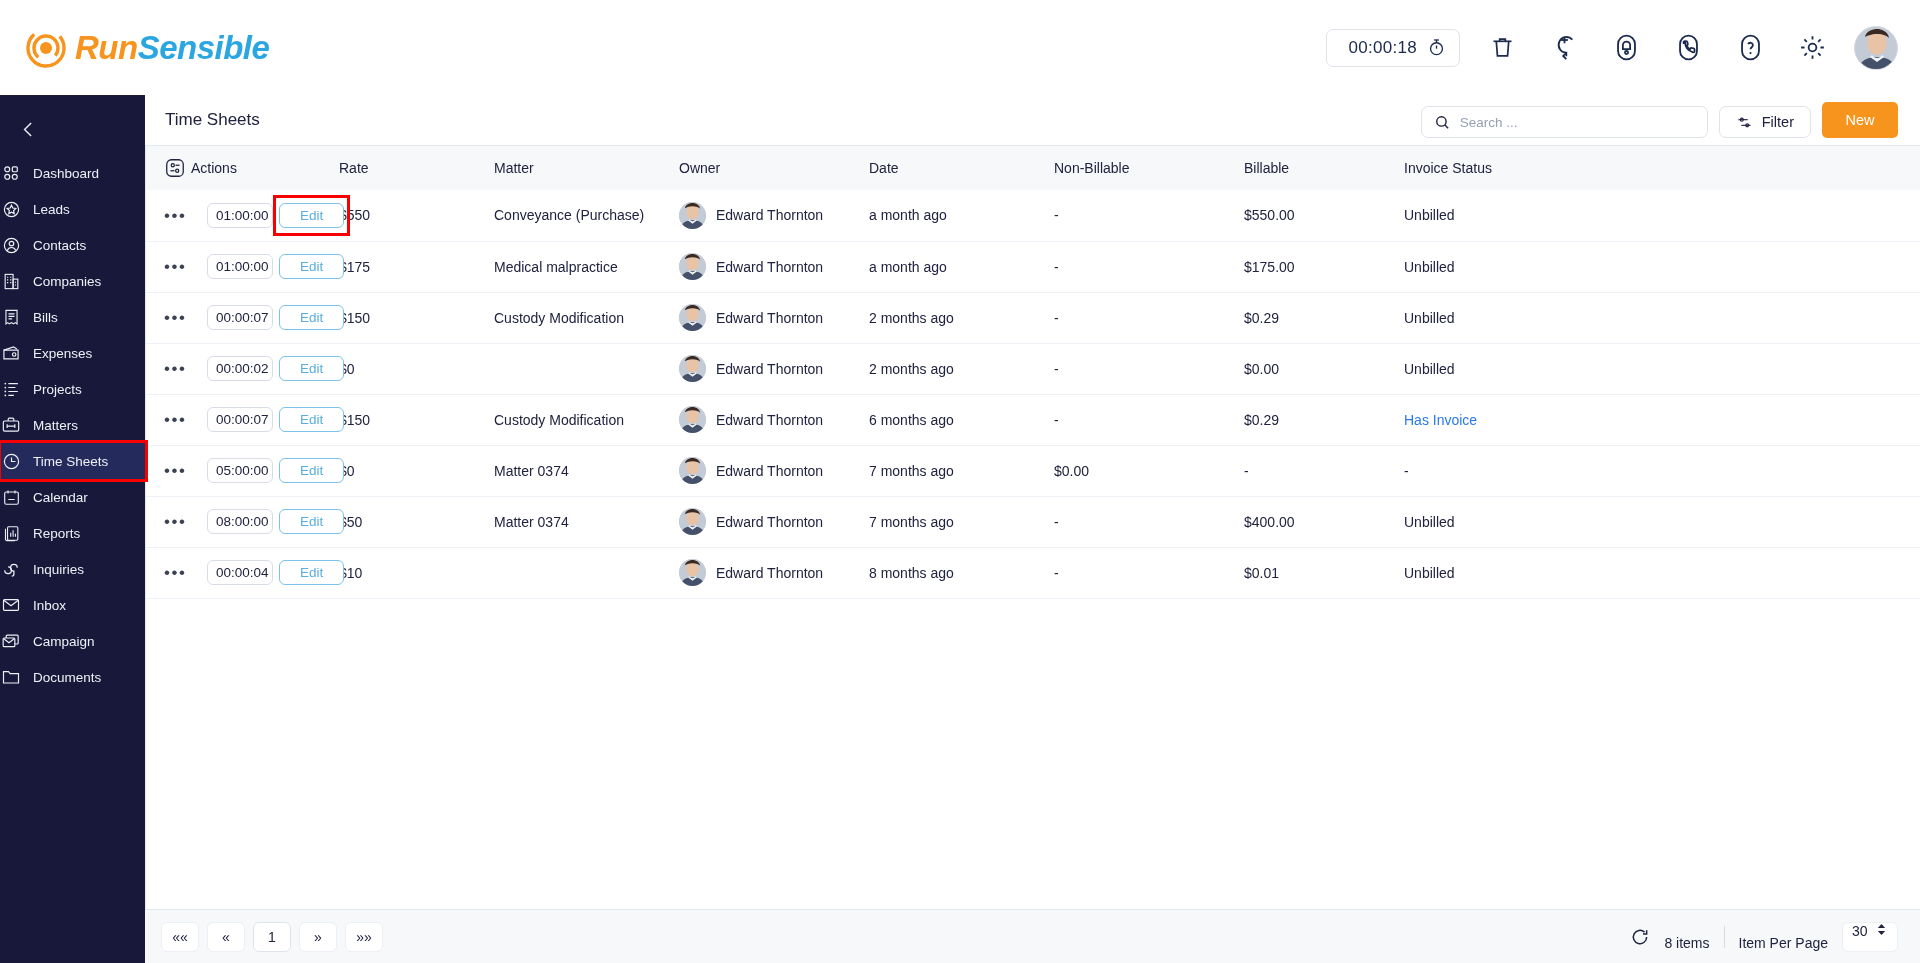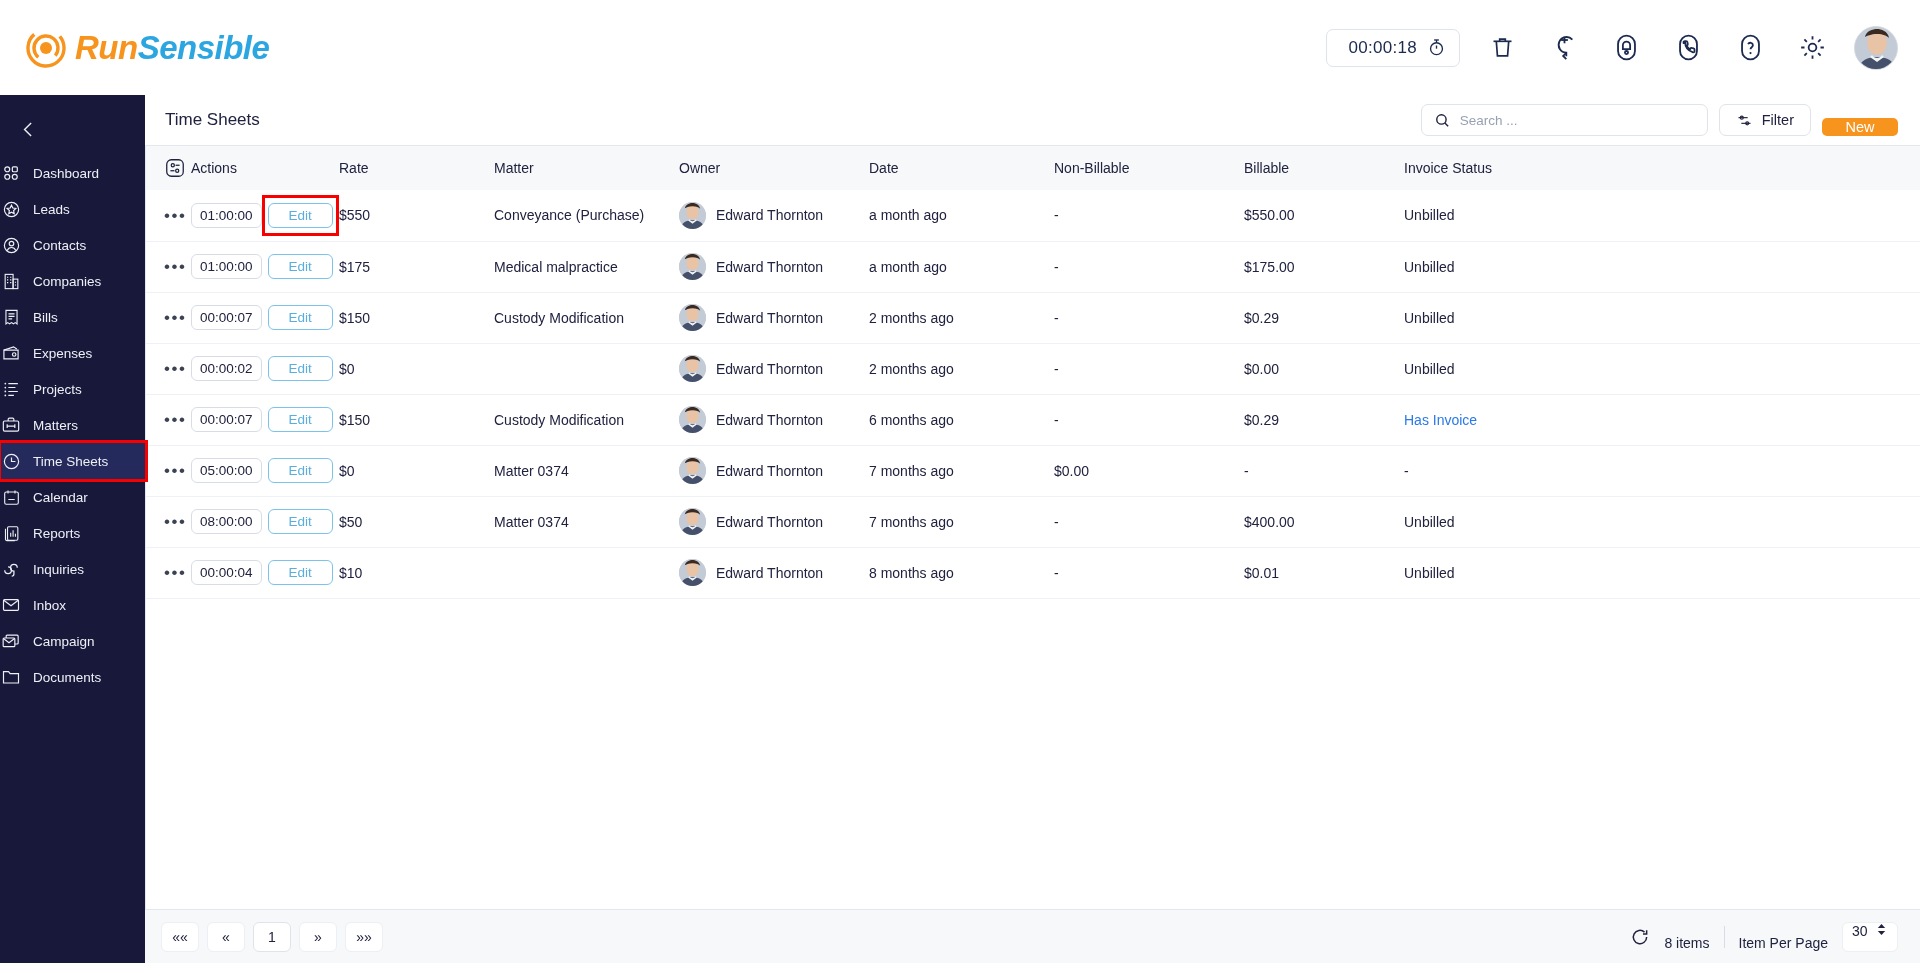--- a/index.html
+++ b/index.html
@@ -95,21 +95,21 @@
   }
   .search-box input::placeholder { color: #98a1b3; }
 
   .filter-btn {
     height: 32px; border: 1px solid #dfe3ea; border-radius: 7px;
     display: flex; align-items: center; gap: 9px;
     padding: 0 16px; background: #fff; cursor: pointer;
     font-size: 14.5px; color: #20223f;
   }
   .new-btn {
-    height: 18px; min-width: 76px;
+    height: 36px; min-width: 76px;
     background: #F7941E; border: none; border-radius: 5px;
     color: #fff; font-size: 14.5px; cursor: pointer;
     font-family: "Liberation Sans", sans-serif;
     display:flex; align-items:center; justify-content:center;
   }
 
   
   .table-area {
     flex: 1; margin: 0 0 0 0;
     border-top: 1px solid #e3e8ef;
@@ -140,20 +140,21 @@
   .c-bill { width: 160px; }
   .c-inv  { width: auto; }
 
   .dots { letter-spacing: 1.5px; font-size: 17px; color: #3b4253; cursor: pointer; line-height: 1; }
   .act-cell { display: flex; align-items: center; gap: 6px; position: relative; }
   .time-chip {
     border: 1px solid #d8dde5; border-radius: 6px;
     padding: 4px 8px; font-size: 13.5px; color: #20223f;
     background: #fff; min-width: 66px; text-align: center;
     cursor: pointer;
+    margin-left: 16px;
   }
   .edit-btn {
     border: 1px solid #7cc3ec; border-radius: 6px;
     padding: 4px 20px; font-size: 13.5px; color: #5aaede;
     background: #fff; cursor: pointer;
     font-family: "Liberation Sans", sans-serif;
   }
   .edit-annot { position: relative; }
   .edit-annot::after {
     content: ""; position: absolute;

